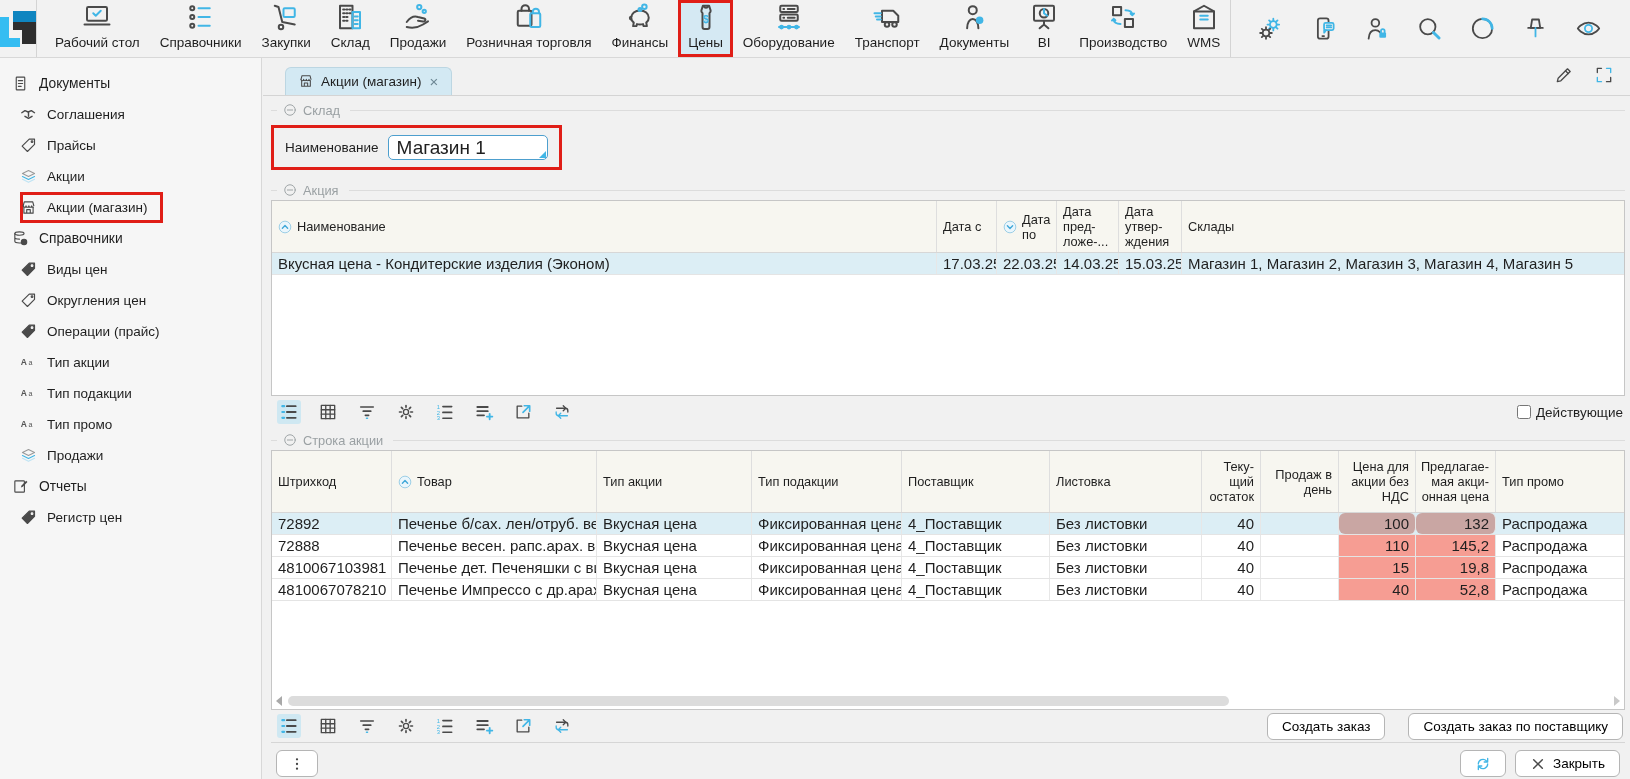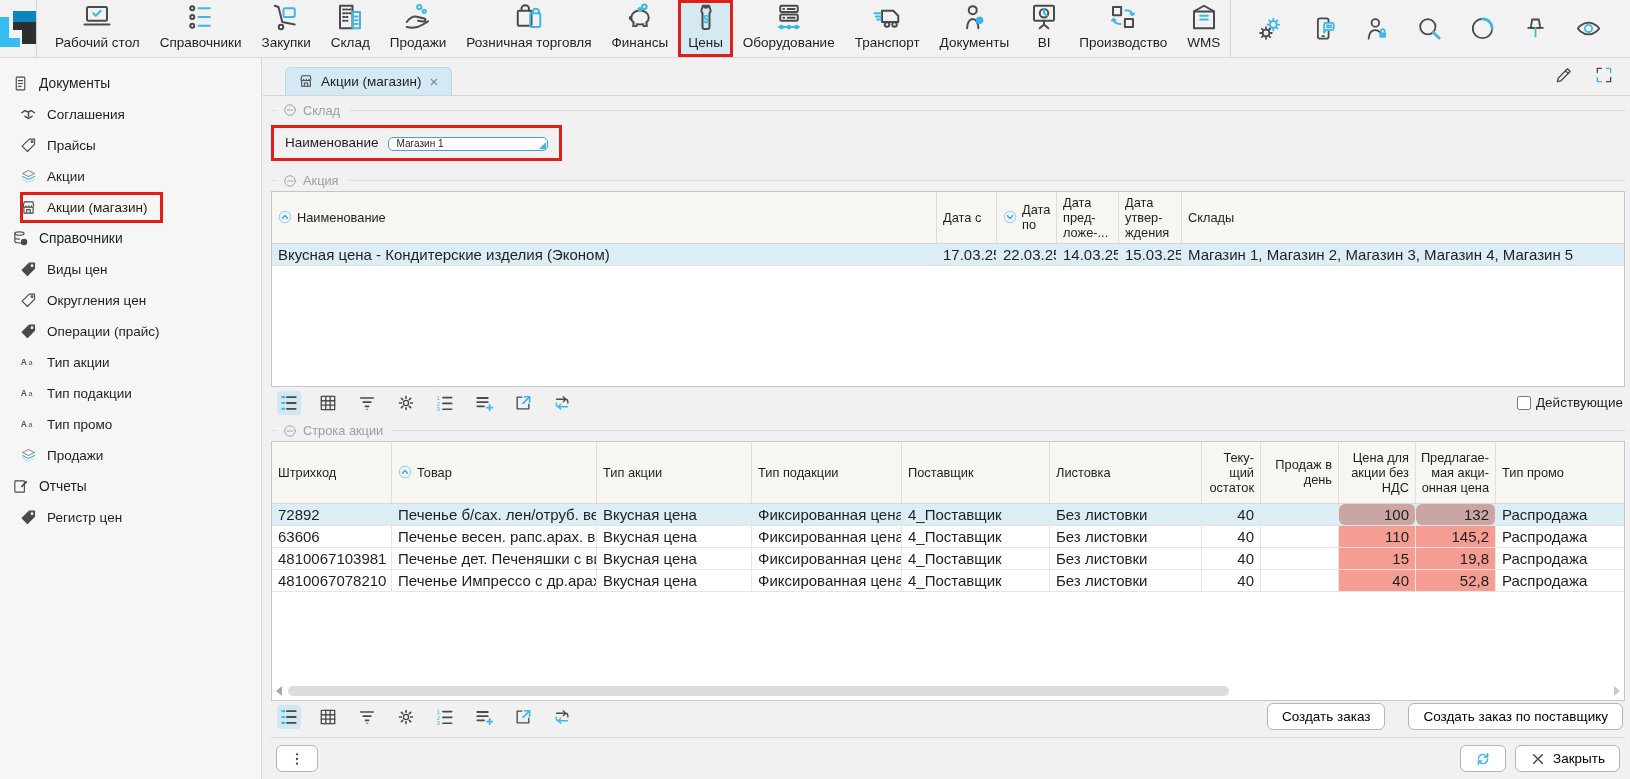--- a/index.html
+++ b/index.html
@@ -55,22 +55,22 @@
   .legend { display: flex; align-items: center; gap: 6px; color: #9aa0a3; font-size: 12.8px;
             height: 20px; margin-top: 2px; }
   .legend .dash { width: 6px; height: 1px; background: #dcdcdc; }
   .legend .icon { width: 14px; height: 14px; }
   .legend .line { flex: 1; height: 1px; background: #dcdcdc; margin-left: 4px; }
 
   
   .field-row { padding: 5px 0 8px; }
   .field-box { display: inline-flex; align-items: center; gap: 9px; padding: 7px 11px; border: 3px solid #e01e17; }
   .input-wrap { position: relative; display: inline-block; }
-  .input-wrap input { width: 160px; height: 14px; border: 1.5px solid #4d9fce; border-radius: 5px;
-                      padding: 0 8px; font-size: 10px; font-family: "Liberation Sans", sans-serif;
+  .input-wrap input { width: 160px; height: 25px; border: 1.5px solid #4d9fce; border-radius: 5px;
+                      padding: 0 8px; font-size: 19px; font-family: "Liberation Sans", sans-serif;
                       color: #1f1f1f; outline: none; background: #fff; }
   .input-corner { position: absolute; right: 2px; bottom: 2px; width: 0; height: 0;
                   border-left: 7px solid transparent; border-bottom: 7px solid #41b6e6; }
 
   
   .grid { background: #fff; border: 1px solid #c6c6c6; position: relative; overflow: hidden; }
   .grid1 { height: 196px; flex: none; }
   .grid2 { height: 260px; flex: none; }
   .thead { display: flex; background: #f7f6f0; border-bottom: 1px solid #d7d7d7; }
   .th { padding: 4px 6px; font-size: 12.8px; border-right: 1px solid #dedede; display: flex;
@@ -734,21 +734,21 @@
             <div class="td c-supplier">4_Поставщик</div>
             <div class="td c-leaflet">Без листовки</div>
             <div class="td c-stock right">40</div>
             <div class="td c-spd right"></div>
             <div class="td c-pnv right price">100</div>
             <div class="td c-pp right price">132</div>
             <div class="td c-promo">Распродажа</div>
           </div>
 
           <div class="trow i1">
-            <div class="td c-barcode">63606</div>
+            <div class="td c-barcode">72888</div>
             <div class="td c-product">Печенье весен. рапс.арах. вес Сп...</div>
             <div class="td c-ptype">Вкусная цена</div>
             <div class="td c-stype">Фиксированная цена</div>
             <div class="td c-supplier">4_Поставщик</div>
             <div class="td c-leaflet">Без листовки</div>
             <div class="td c-stock right">40</div>
             <div class="td c-spd right"></div>
             <div class="td c-pnv right price">110</div>
             <div class="td c-pp right price">145,2</div>
             <div class="td c-promo">Распродажа</div>

